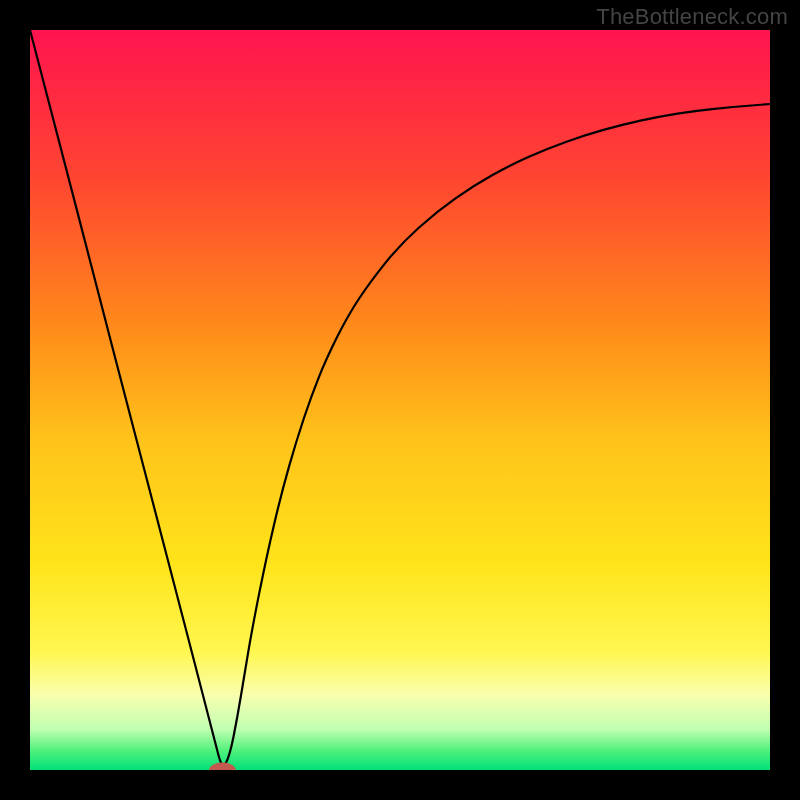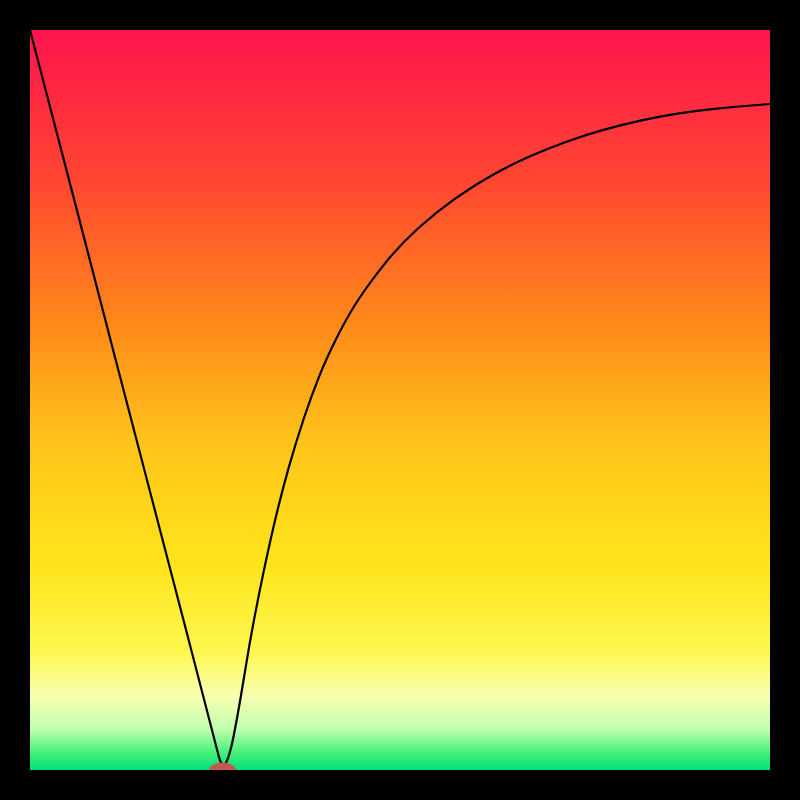--- a/index.html
+++ b/index.html
@@ -35,20 +35,21 @@
     height: 740px;
   }
   svg {
     display: block;
   }
 </style>
 </head>
 <body>
 
 <div class="frame">
+  <div class="watermark">TheBottleneck.com</div>
 
   <div class="plot-area">
     <svg id="chart-svg" width="740" height="740" viewBox="0 0 740 740">
       <defs>
         <linearGradient id="bg-grad" x1="0" y1="0" x2="0" y2="1">
             <stop offset="0.00%" stop-color="#ff144f"></stop>
             <stop offset="20.00%" stop-color="#ff4531"></stop>
             <stop offset="40.00%" stop-color="#ff8a1a"></stop>
             <stop offset="55.00%" stop-color="#ffc21a"></stop>
             <stop offset="72.00%" stop-color="#ffe41a"></stop>

